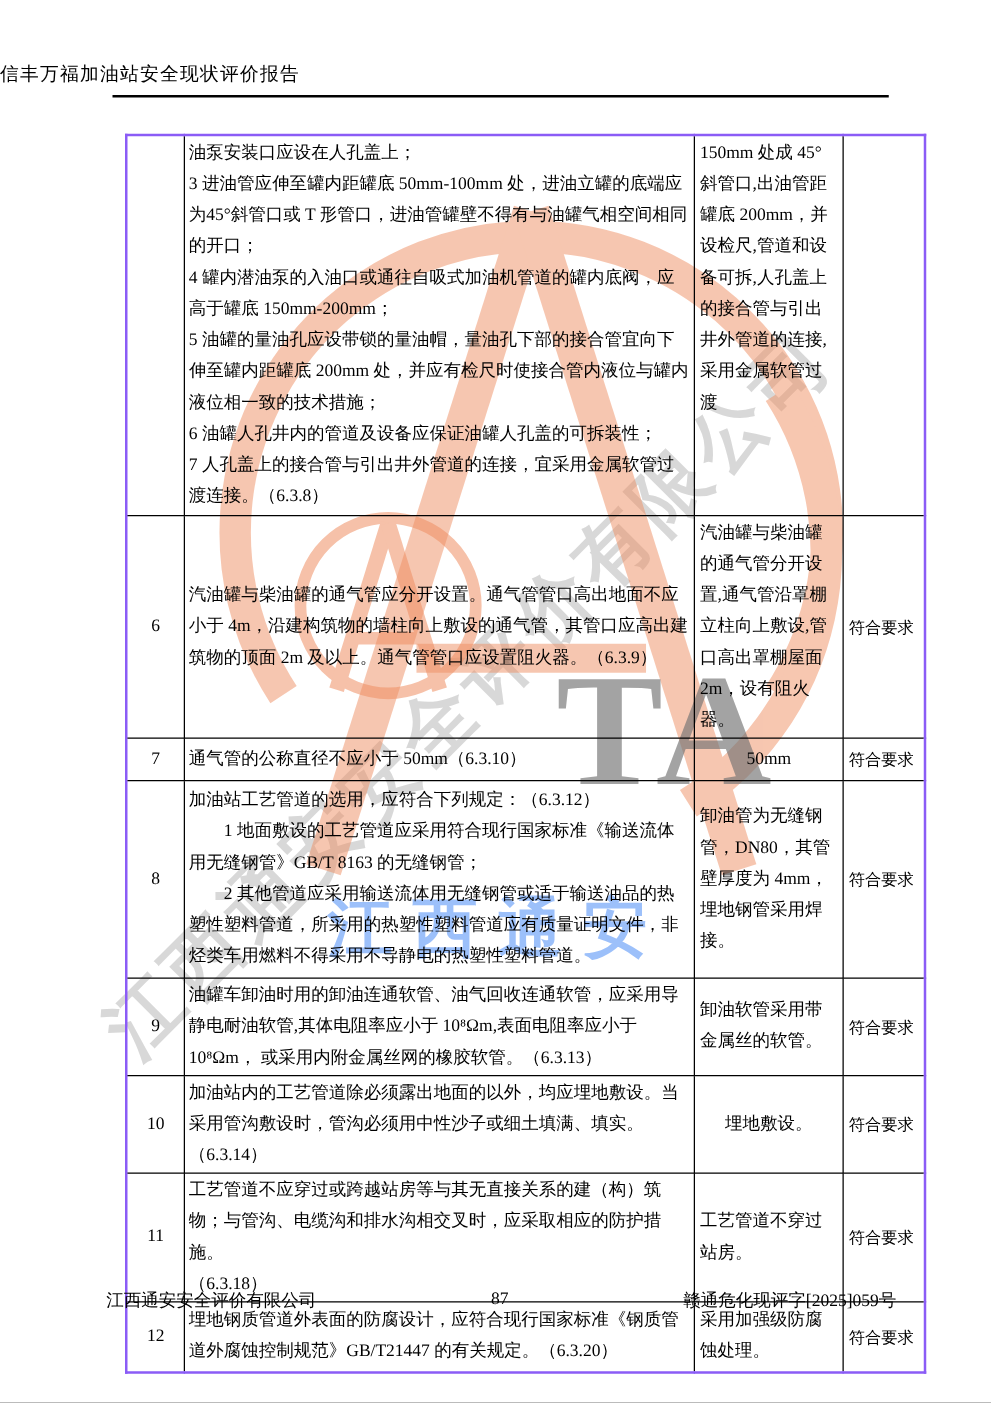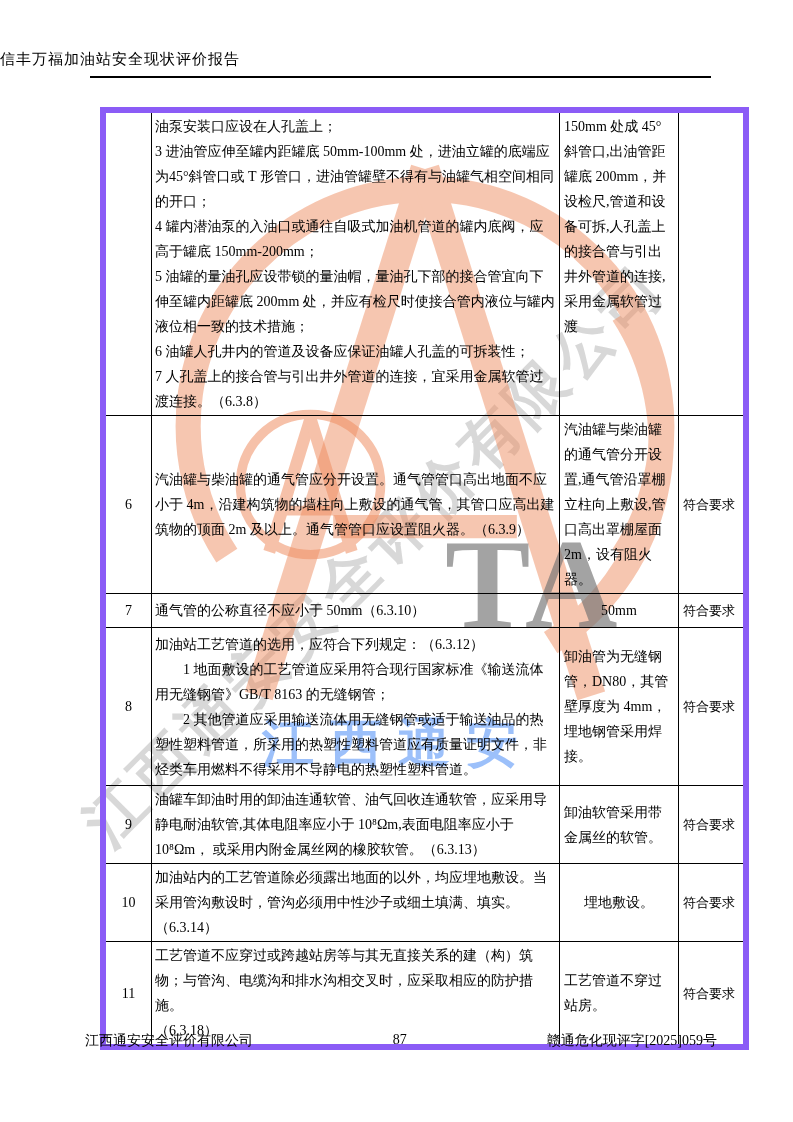--- a/index.html
+++ b/index.html
@@ -32,21 +32,21 @@
   }
   .header-line{position:absolute;top:76px;left:90px;width:621px;border-top:2px solid #000;}
   table.doc-table{
     position:absolute;top:107px;left:100px;width:612px;
     border-collapse:collapse;table-layout:fixed;background:transparent;
   }
   .doc-table td{
     border:1px solid #000;font-size:14px;line-height:25px;
     padding:1px 3px;vertical-align:middle;overflow:hidden;
   }
-  .doc-table{border:6px solid #8b5cf6;}
+  .doc-table{border:2px solid #8b5cf6;}
   td.no{width:45px;text-align:center;padding:0;}
   td.content{width:401px;text-align:left;}
   td.status{width:110px;text-align:left;padding:1px 4px;}
   td.result{width:56px;text-align:left;padding:4px;font-size:13px;letter-spacing:0;}
   td .para{margin:0;}
   td.top{vertical-align:top;}
   td.c{text-align:center;margin-top:48px;}
   tr.r1{height:304px;} tr.r2{height:151px;} tr.r3{height:26px;} tr.r4{height:158px;}
   tr.r5{height:75px;}  tr.r6{height:76px;}  tr.r7{height:74px;} tr.r8{height:57px;}
   .doc-footer{
@@ -147,20 +147,28 @@
         </tr>
         <tr class="r7">
           <td class="no">11</td>
           <td class="content">
               <div class="para">工艺管道不应穿过或跨越站房等与其无直接关系的建（构）筑物；与管沟、电缆沟和排水沟相交叉时，应采取相应的防护措施。</div>
               <div class="para">（6.3.18）</div>
             </td>
           <td class="status">工艺管道不穿过站房。</td>
           <td class="result">符合要求</td>
         </tr>
+        <tr class="r8">
+          <td class="no">12</td>
+          <td class="content">
+              <div class="para">埋地钢质管道外表面的防腐设计，应符合现行国家标准《钢质管道外腐蚀控制规范》GB/T21447 的有关规定。（6.3.20）</div>
+            </td>
+          <td class="status">采用加强级防腐蚀处理。</td>
+          <td class="result">符合要求</td>
+        </tr>
       </tbody>
     </table>
 
     <div class="doc-footer">
       <span>江西通安安全评价有限公司</span>
       <span>87</span>
       <span>赣通危化现评字[2025]059号</span>
     </div>
 
   </div>

